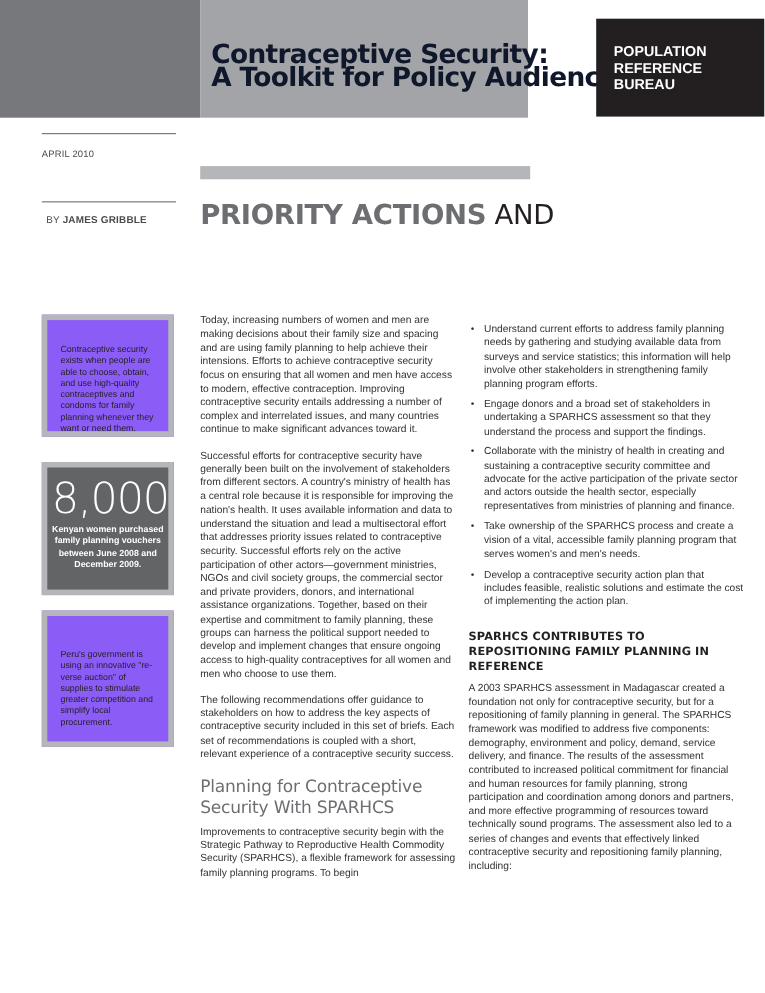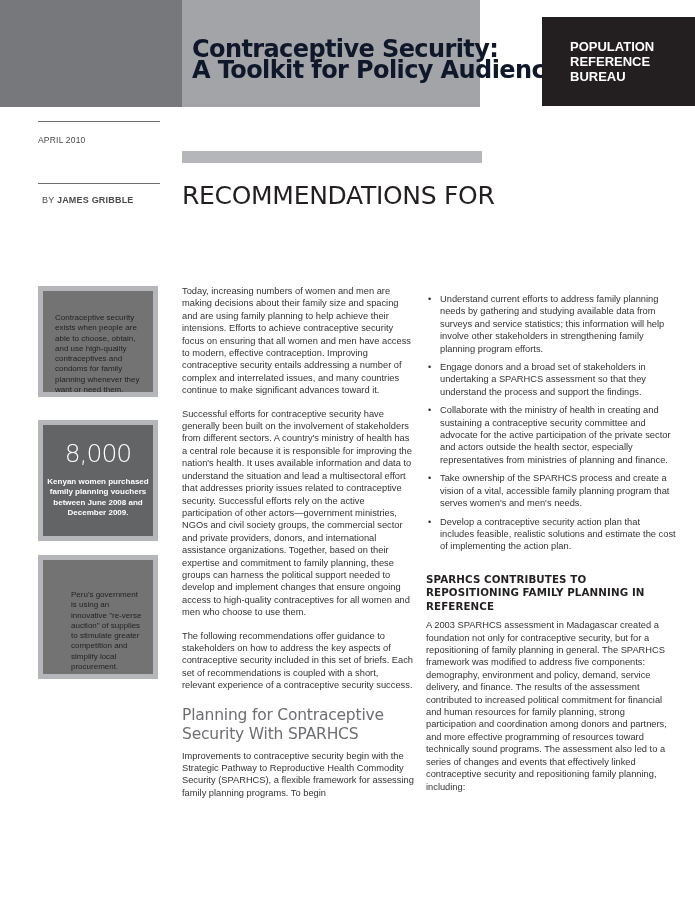--- a/index.html
+++ b/index.html
@@ -4,40 +4,40 @@
   <style>
     * { box-sizing: border-box; margin: 0; padding: 0; }
     html, body { width: 695px; height: 903px; background: #ffffff; overflow: hidden; }
     body { position: relative; font-family: "Liberation Sans", sans-serif; color: #2b2b2b; }
 
     .hdr-dark { position: absolute; left: 0; top: 0; width: 182px; height: 107px; background: #77787b; }
     .hdr-light { position: absolute; left: 182px; top: 0; width: 298px; height: 107px; background: #a3a4a7; }
     .hdr-title { position: absolute; left: 192px; top: 39px; color: #0f172a; font-family: "DejaVu Sans", sans-serif; font-weight: bold; font-size: 24px; line-height: 21px; letter-spacing: -0.6px; }
     .hdr-title div { white-space: nowrap; }
     .prb { position: absolute; left: 542px; top: 17px; width: 153px; height: 89px; background: #231f20; }
-    .prb-text { position: absolute; left: 28px; top: 22px; color: #ffffff; font-family: "Liberation Sans", sans-serif; font-weight: bold; font-size: 13px; line-height: 15px; }
+    .prb-text { position: absolute; left: 16px; top: 22px; color: #ffffff; font-family: "Liberation Sans", sans-serif; font-weight: bold; font-size: 13px; line-height: 15px; }
     .prb-text div { white-space: nowrap; }
 
     .rule { position: absolute; height: 1px; background: #6d6e71; }
     .date { position: absolute; left: 38px; top: 135px; font-size: 8.5px; color: #4a4a4a; letter-spacing: 0.2px; }
     .byline { position: absolute; left: 42px; top: 195px; font-size: 9px; color: #4a4a4a; letter-spacing: 0.2px; }
     .byline b { font-weight: bold; }
 
     .grey-bar { position: absolute; left: 182px; top: 151px; width: 300px; height: 12px; background: #b5b6b9; }
     .main-title { position: absolute; left: 182px; top: 180px; font-family: "DejaVu Sans", sans-serif; font-size: 25px; line-height: 31px; color: #231f20; letter-spacing: -0.3px; }
     .main-title div { white-space: nowrap; }
     .main-title .strong { font-weight: bold; color: #6d6e71; }
 
-    .sb { position: absolute; left: 38px; width: 120px; border: 5px solid #b5b6b9; background: #737373; }
+    .sb { position: absolute; left: 38px; width: 120px; border: 5px solid #b5b6b9; background: #8b5cf6; }
     .sb1 { top: 286px; height: 111px; padding: 22px 10px 0 12px; }
     .sb1 p, .sb3 p { font-size: 8px; line-height: 10.3px; color: #231f20; font-family: "Liberation Sans", sans-serif; }
     .sb2 { top: 420px; height: 121px; background: #636466; padding: 6px 4px 0 4px; text-align: center; color: #ffffff; }
-    .big-num { font-family: "DejaVu Sans", sans-serif; font-size: 25px; line-height: 46px; letter-spacing: -1px; font-weight: 300; }
+    .big-num { font-family: "DejaVu Sans", sans-serif; font-size: 39px; line-height: 46px; letter-spacing: -1px; font-weight: 300; }
     .sb2 p { font-size: 8px; line-height: 10.3px; font-weight: bold; color: #ffffff; }
-    .sb3 { top: 555px; height: 124px; padding: 30px 10px 0 28px; }
+    .sb3 { top: 555px; height: 124px; padding: 30px 10px 0 12px; }
 
     .col { position: absolute; font-size: 9.3px; line-height: 12.4px; color: #333333; text-align: left; }
     .col-mid { left: 182px; top: 285px; width: 232px; }
     .col-right { left: 426px; top: 285px; width: 250px; }
     .col p { margin-bottom: 11px; }
     .col p.tight { margin-bottom: 2px; }
     .sub-head { font-family: "DejaVu Sans", sans-serif; font-size: 15.5px; line-height: 19px; color: #6d6e71; margin: 14px 0 6px 0; letter-spacing: -0.2px; }
     .col ul { list-style: none; margin: 8px 0 0 0; }
     .col li { position: relative; padding-left: 14px; margin-bottom: 6px; }
     .col li::before { content: "\2022"; position: absolute; left: 2px; top: 0; }
@@ -60,21 +60,21 @@
   </div>
 </div>
 
 <div class="rule" style="left:38px; top:121px; width:122px;"></div>
 <div class="date">APRIL 2010</div>
 <div class="rule" style="left:38px; top:183px; width:122px;"></div>
 <div class="byline"><span>BY </span><b>JAMES GRIBBLE</b></div>
 
 <div class="grey-bar"></div>
 <div class="main-title">
-  <div>RECOMMENDATIONS FOR</div>
+  <div><span class="strong">PRIORITY ACTIONS</span><span> AND</span></div>
 </div>
 
 <div class="sb sb1">
   <p>Contraceptive security exists when people are able to choose, obtain, and use high-quality contraceptives and condoms for family planning whenever they want or need them.</p>
 </div>
 <div class="sb sb2">
   <div class="big-num">8,000</div>
   <p>Kenyan women purchased family planning vouchers between June 2008 and December 2009.</p>
 </div>
 <div class="sb sb3">

